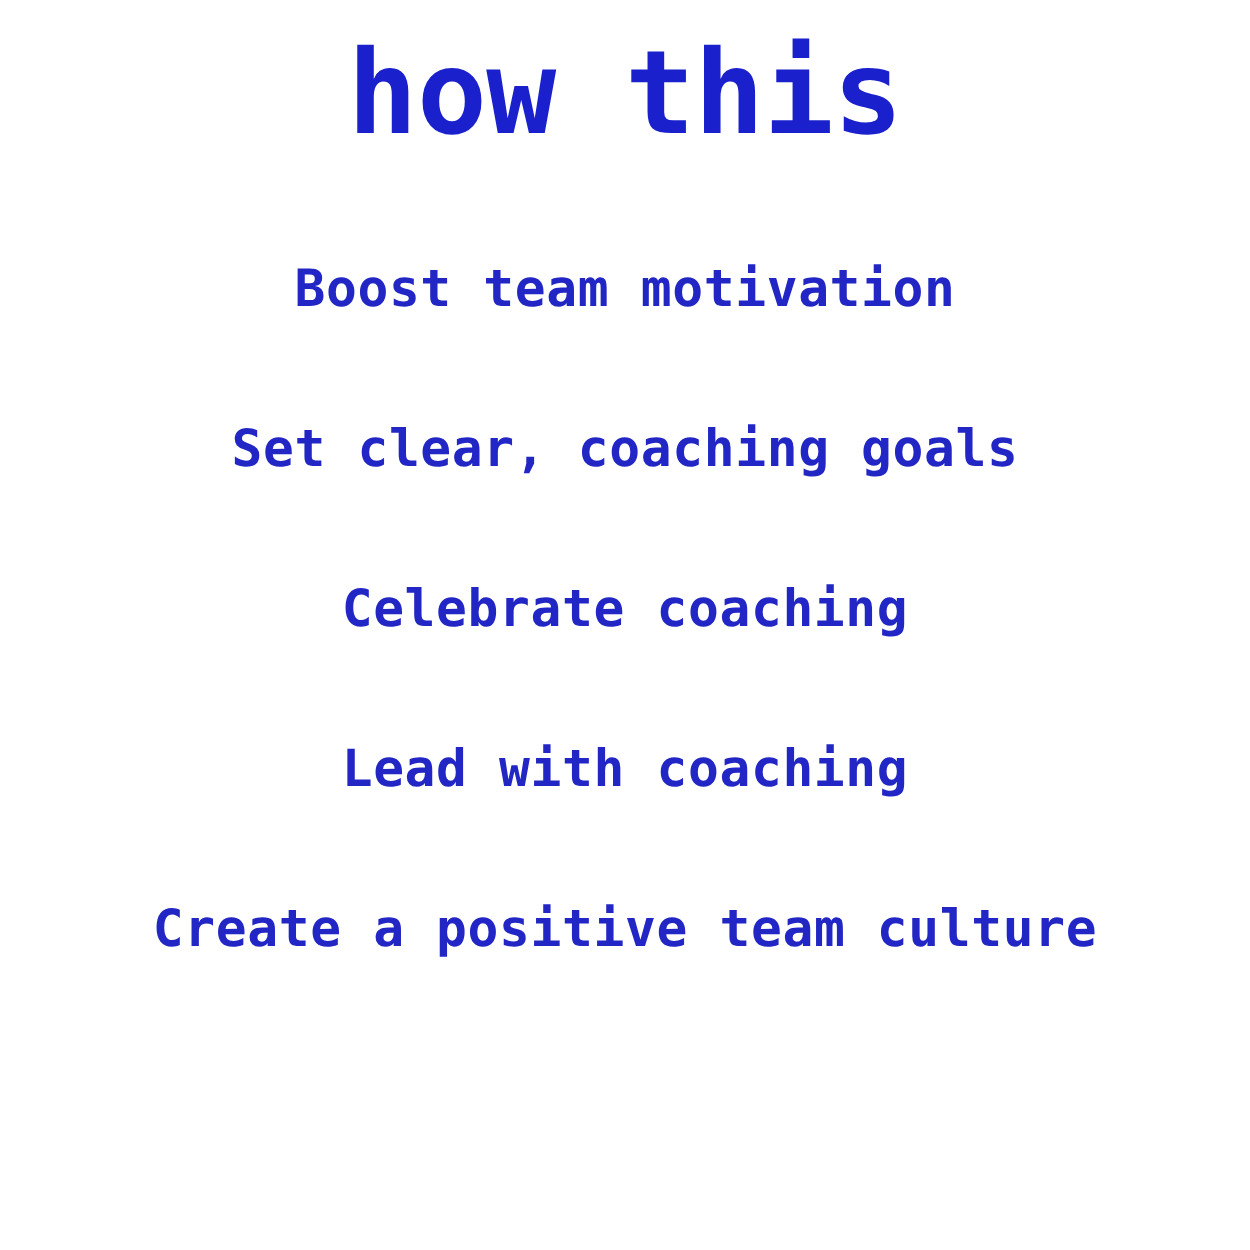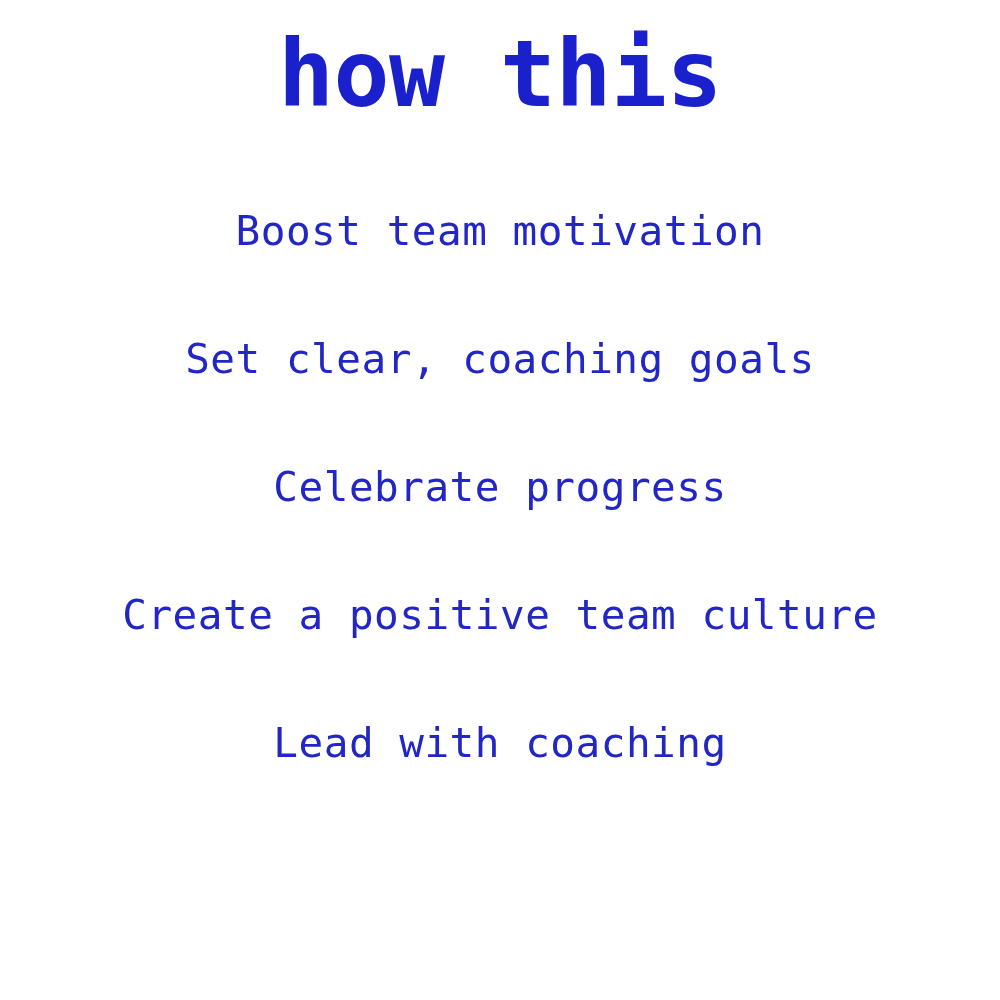--- a/index.html
+++ b/index.html
@@ -52,37 +52,37 @@
     padding: 0;
     width: 100%;
     padding-top: 49px;
   }
   .benefit-item {
     display: block;
     width: 100%;
     text-align: center;
     color: #2226c4;
     font-family: "DejaVu Sans Mono", "Liberation Mono", monospace;
-    font-weight: 400;
+    font-weight: 700;
     font-size: 41px;
     line-height: 128px;
     letter-spacing: 0.5px;
     white-space: pre;
   }
 </style>
 </head>
 <body>
 
 <div class="slide">
 
   <h1 class="headline">
     <span class="headline-line">how this</span>
   </h1>
 
   <ul class="benefit-list">
     <li class="benefit-item">Boost team motivation</li>
     <li class="benefit-item">Set clear, coaching goals</li>
-    <li class="benefit-item">Celebrate progress</li>
+    <li class="benefit-item">Celebrate coaching</li>
+    <li class="benefit-item">Lead with coaching</li>
     <li class="benefit-item">Create a positive team culture</li>
-    <li class="benefit-item">Lead with coaching</li>
   </ul>
 
 </div>
 
 </body></html>

